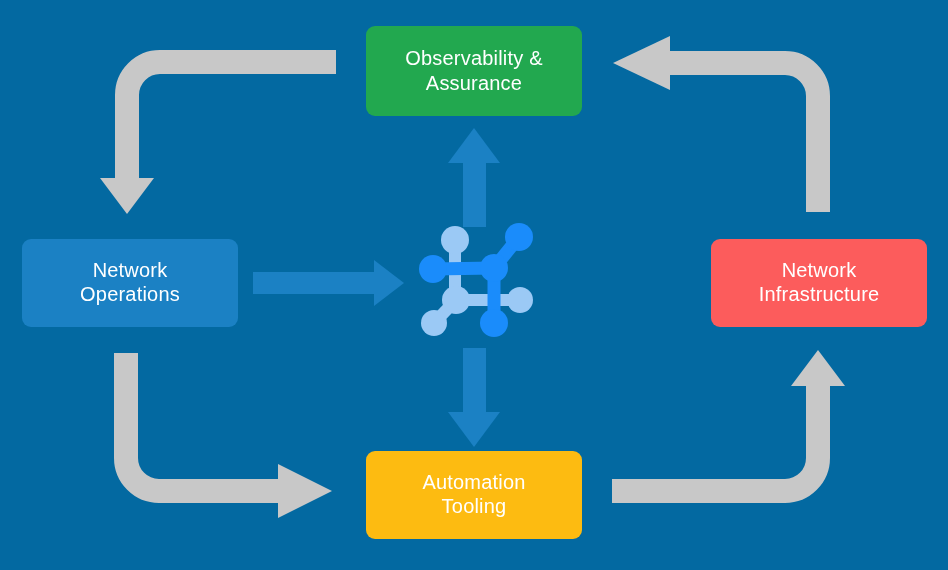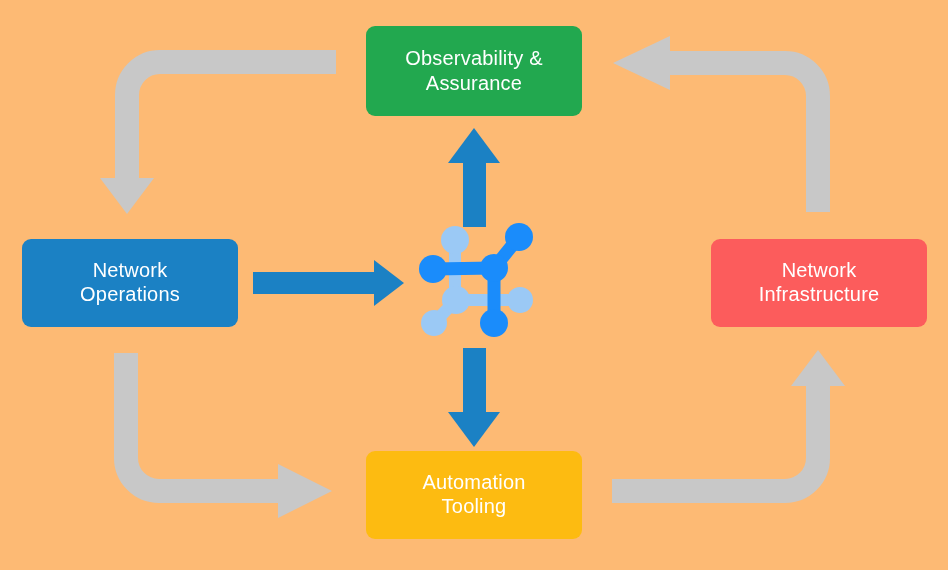--- a/index.html
+++ b/index.html
@@ -4,21 +4,21 @@
 <style>
   html, body {
     margin: 0;
     padding: 0;
     background: #000000;
   }
   #canvas {
     position: relative;
     width: 948px;
     height: 570px;
-    background: #fdba74;
+    background: #0369a1;
     overflow: hidden;
     font-family: "Liberation Sans", sans-serif;
   }
   #diagram-svg {
     position: absolute;
     top: 0;
     left: 0;
     width: 948px;
     height: 570px;
     display: block;

